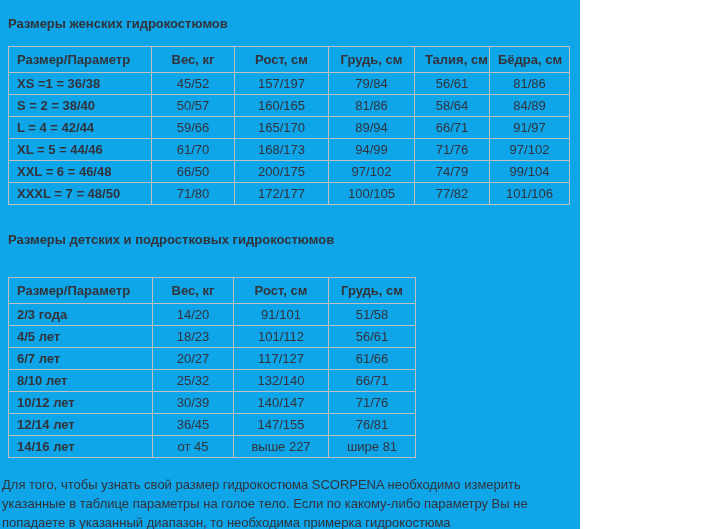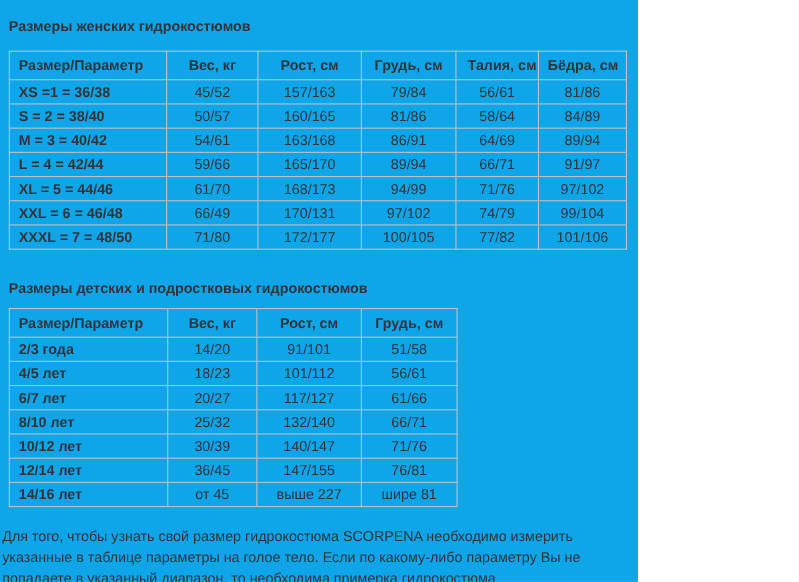--- a/index.html
+++ b/index.html
@@ -18,21 +18,21 @@
   .content {
     padding: 16px 8px 0 8px;
   }
   .section-title {
     font-size: 13px;
     font-weight: bold;
     line-height: 15px;
     color: #33333a;
   }
   .title-women { margin: 0 0 15px 0; }
-  .title-kids  { margin: 27px 0 11px 0; }
+  .title-kids  { margin: 27px 0 30px 0; }
 
   table.size-table {
     border-collapse: collapse;
     table-layout: fixed;
     font-size: 13px;
   }
   table.size-table th,
   table.size-table td {
     box-sizing: border-box;
     border: 1px solid #c0c0c0;
@@ -95,61 +95,53 @@
             <th>Рост, см</th>
             <th>Грудь, см</th>
             <th>Талия, см</th>
             <th>Бёдра, см</th>
           </tr>
         </thead>
         <tbody>
           <tr>
             <td>XS =1 = 36/38</td>
             <td>45/52</td>
-            <td>157/163</td>
+            <td>157/197</td>
             <td>79/84</td>
             <td>56/61</td>
             <td>81/86</td>
           </tr>
           <tr>
             <td>S = 2 = 38/40</td>
             <td>50/57</td>
             <td>160/165</td>
             <td>81/86</td>
             <td>58/64</td>
             <td>84/89</td>
           </tr>
           <tr>
-            <td>M = 3 = 40/42</td>
-            <td>54/61</td>
-            <td>163/168</td>
-            <td>86/91</td>
-            <td>64/69</td>
-            <td>89/94</td>
-          </tr>
-          <tr>
             <td>L = 4 = 42/44</td>
             <td>59/66</td>
             <td>165/170</td>
             <td>89/94</td>
             <td>66/71</td>
             <td>91/97</td>
           </tr>
           <tr>
             <td>XL = 5 = 44/46</td>
             <td>61/70</td>
             <td>168/173</td>
             <td>94/99</td>
             <td>71/76</td>
             <td>97/102</td>
           </tr>
           <tr>
             <td>XXL = 6 = 46/48</td>
-            <td>66/49</td>
-            <td>170/131</td>
+            <td>66/50</td>
+            <td>200/175</td>
             <td>97/102</td>
             <td>74/79</td>
             <td>99/104</td>
           </tr>
           <tr>
             <td>XXXL = 7 = 48/50</td>
             <td>71/80</td>
             <td>172/177</td>
             <td>100/105</td>
             <td>77/82</td>

